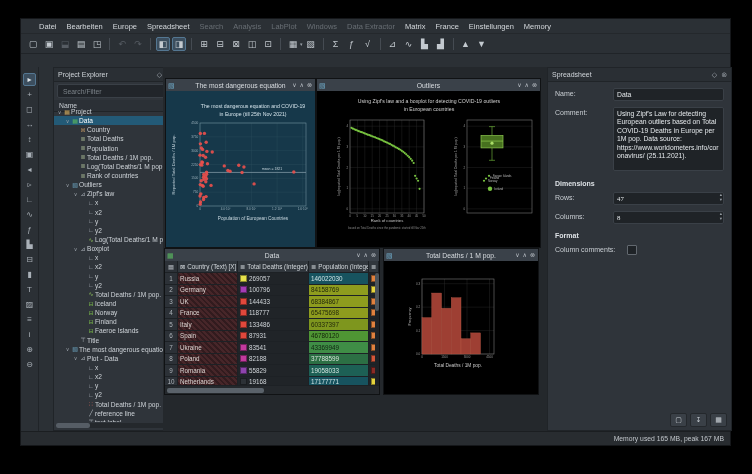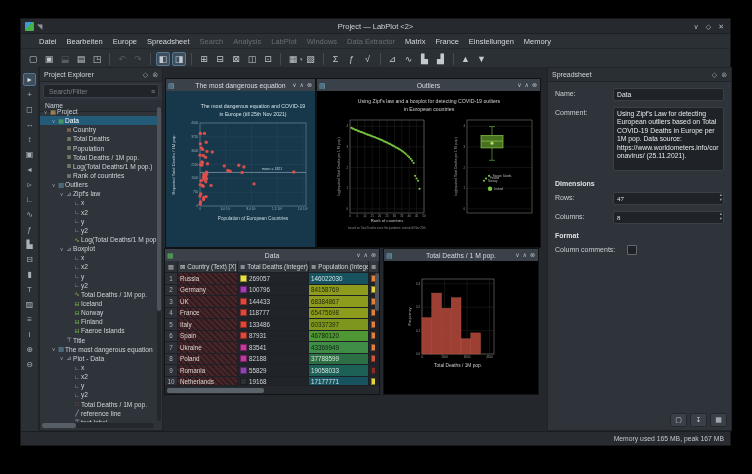--- a/index.html
+++ b/index.html
@@ -38,21 +38,21 @@
   .stool{width:13px;height:13px;margin:2px auto;display:flex;align-items:center;justify-content:center;
          font-size:8px;color:#aab1b8;border-radius:2px;}
   .stool.act{background:#3c4e5e;border:1px solid #547792;box-sizing:border-box;color:#dfe4e8;}
   
   .dock{position:absolute;top:0;bottom:0;background:#2f343a;border:1px solid #202428;box-sizing:border-box;}
   .dockhead{height:13px;display:flex;align-items:center;padding:0 4px;background:#2a2f34;
             border-bottom:1px solid #202428;font-size:7px;color:#cfd4d9;}
   .dockhead .dicons{margin-left:auto;display:flex;gap:4px;}
   .dockhead .dicons span{font-size:7px;color:#969da4;line-height:1;}
   
-  #explorer{left:18px;width:124px;}
+  #explorer{left:32px;width:124px;}
   .search{margin:2px 3px;height:12px;background:#21252a;border:1px solid #3a4047;border-radius:2px;
           display:flex;align-items:center;padding:0 3px;}
   .search input{flex:1;background:transparent;border:none;outline:none;color:#c6cbd0;
                 font-size:6.8px;font-family:inherit;width:80px;}
   .search input::placeholder{color:#7b8288;}
   .search .ficon{font-size:7px;color:#8d949b;}
   .namehdr{height:11px;line-height:11px;padding-left:5px;font-size:6.8px;color:#c9ced3;
            background:#2b3036;border-bottom:1px solid #202428;}
   .treewrap{position:absolute;top:39px;bottom:8px;left:0;right:5px;overflow:hidden;}
   .trow{height:9.15px;display:flex;align-items:center;white-space:nowrap;font-size:6.6px;color:#ced3d8;}
@@ -111,30 +111,20 @@
   
   .statusbar{position:absolute;left:0;right:0;bottom:0;height:14px;background:#282c30;
              border-top:1px solid #1b1e21;display:flex;align-items:center;justify-content:flex-end;
              font-size:6.8px;color:#c2c7cc;padding-right:6px;box-sizing:border-box;}
   svg text{font-family:"Liberation Sans","DejaVu Sans",sans-serif;}
 </style>
 </head>
 <body>
 
 <div class="app">
-  <div class="titlebar">
-    <div class="appicon"></div>
-    <span class="pin">◥</span>
-    <div class="wtitle">Project — LabPlot &lt;2&gt;</div>
-    <div class="wctrls" id="wctrls">
-        <span>∨</span>
-        <span>◇</span>
-        <span>✕</span>
-      </div>
-  </div>
   <div class="menubar" id="menubar">
       <div class="menu">Datei</div>
       <div class="menu">Bearbeiten</div>
       <div class="menu">Europe</div>
       <div class="menu">Spreadsheet</div>
       <div class="menu dis">Search</div>
       <div class="menu dis">Analysis</div>
       <div class="menu dis">LabPlot</div>
       <div class="menu dis">Windows</div>
       <div class="menu dis">Data Extractor</div>

